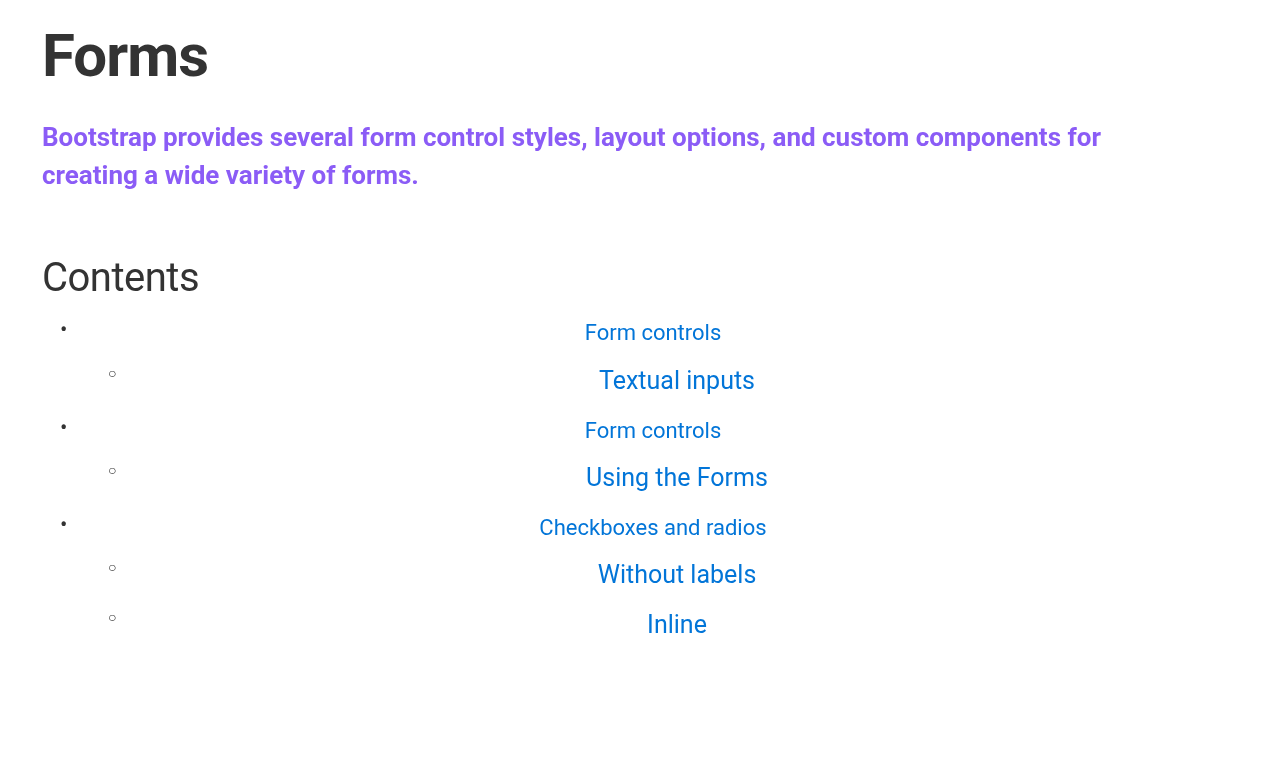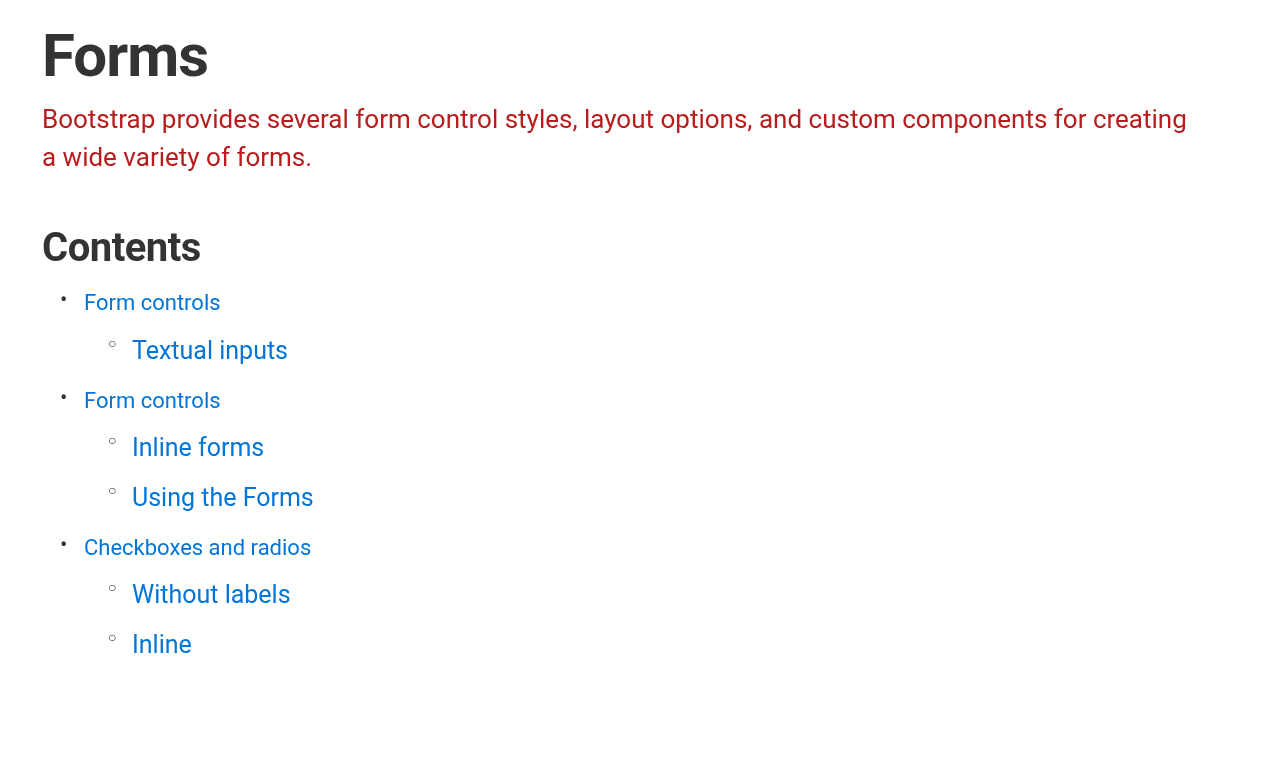--- a/index.html
+++ b/index.html
@@ -14,45 +14,46 @@
       padding: 0;
     }
     .container {
       padding: 20px 42px;
       max-width: 1264px;
     }
     h1.page-title {
       font-size: 60px;
       font-weight: 700;
       color: #333;
-      margin-bottom: 10px;
+      margin-bottom: 28px;
       letter-spacing: -1px;
     }
     p.lead {
       font-size: 26px;
-      font-weight: 400;
-      color: #b91c1c;
+      font-weight: 700;
+      color: #8b5cf6;
       line-height: 1.45;
-      margin-bottom: 48px;
+      margin-bottom: 60px;
       max-width: 1150px;
     }
     h2.contents-heading {
       font-size: 40px;
-      font-weight: 700;
+      font-weight: 400;
       color: #333;
       margin-bottom: 14px;
       letter-spacing: -0.5px;
     }
     ul.toc {
       list-style: none;
       padding-left: 42px;
     }
     ul.toc > li {
       position: relative;
       margin-bottom: 12px;
+      text-align: center;
     }
     ul.toc > li::before {
       content: "•";
       position: absolute;
       left: -24px;
       top: 2px;
       font-size: 22px;
       color: #333;
     }
     ul.toc > li > a {
@@ -100,23 +101,20 @@
       <ul class="toc-sub">
         <li>
           <a href="#">Textual inputs</a>
         </li>
       </ul>
     </li>
     <li>
       <a href="#">Form controls</a>
       <ul class="toc-sub">
         <li>
-          <a href="#">Inline forms</a>
-        </li>
-        <li>
           <a href="#">Using the Forms</a>
         </li>
       </ul>
     </li>
     <li>
       <a href="#">Checkboxes and radios</a>
       <ul class="toc-sub">
         <li>
           <a href="#">Without labels</a>
         </li>

